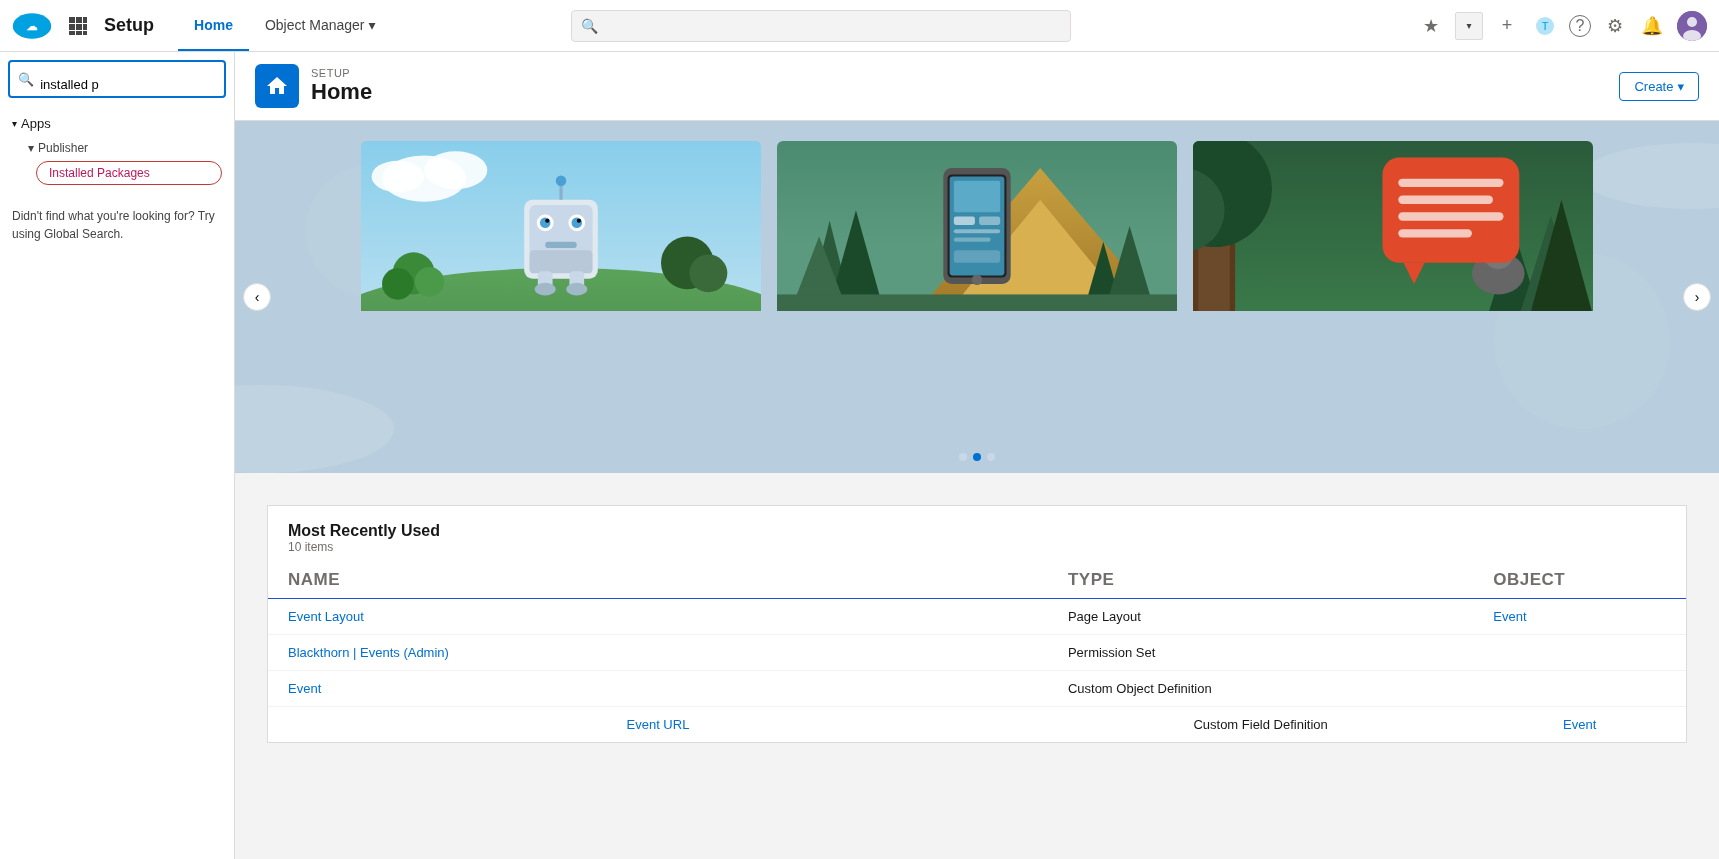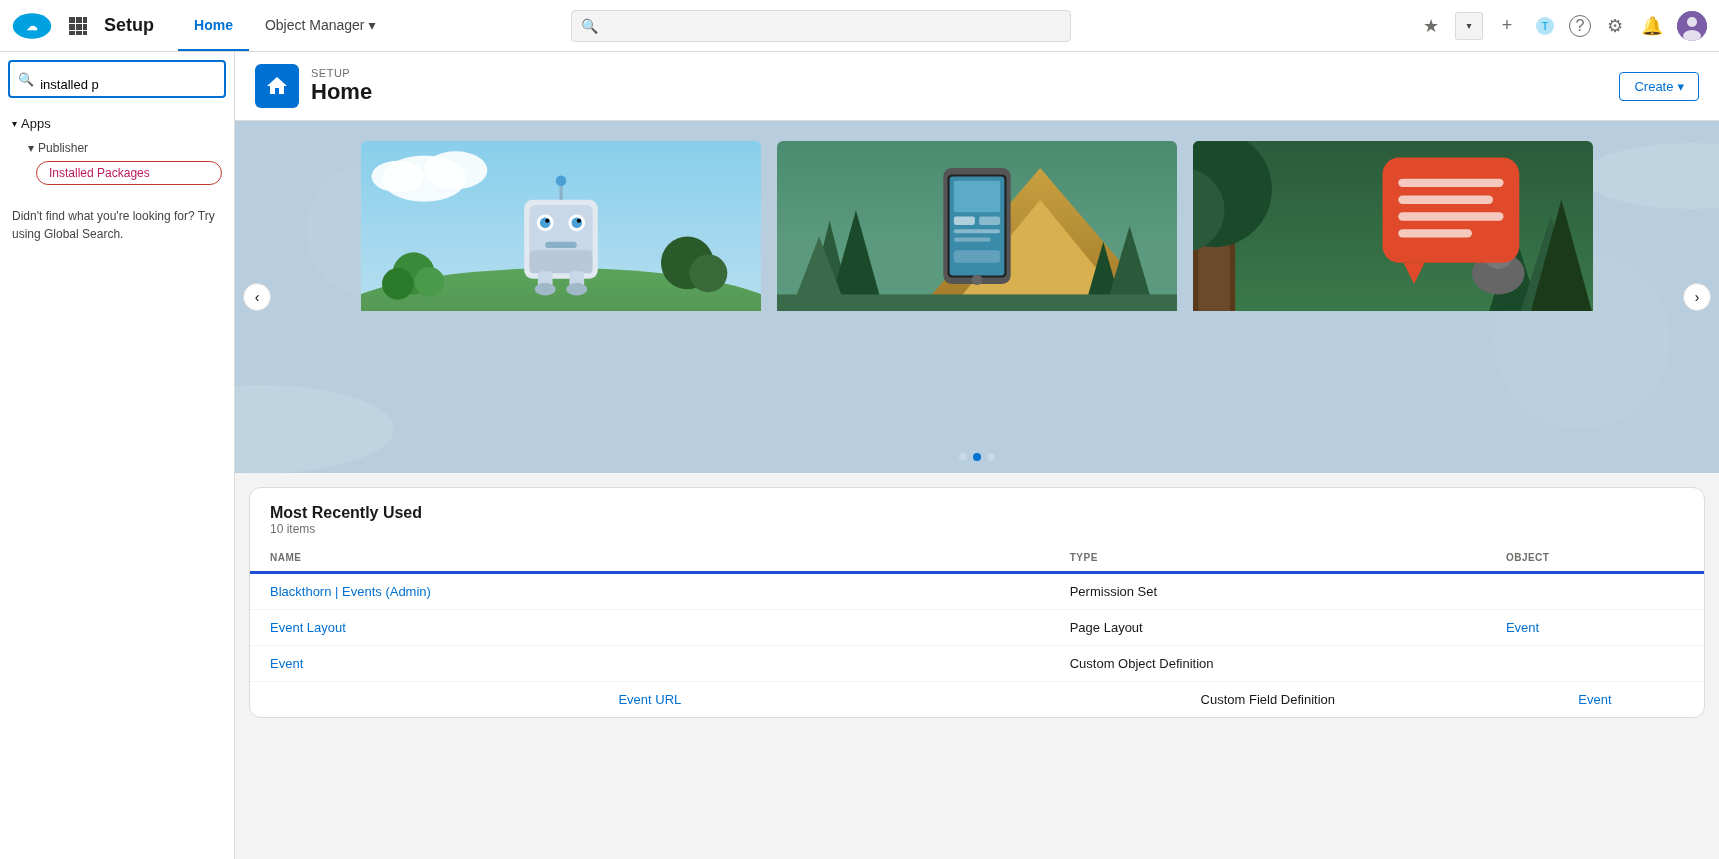--- a/index.html
+++ b/index.html
@@ -114,28 +114,28 @@
     .dot.active { background: #0070d2; }
 
     
     .card-img-einstein {
       background: linear-gradient(180deg, #87ceeb 0%, #a8d5a2 60%, #7ec8a0 100%);
       width: 100%; height: 100%; display: flex; align-items: flex-end; justify-content: center;
       position: relative; overflow: hidden;
     }
 
     
-    .mru-section { background: #fff; margin: 14px; border-radius: 12px; border: 1px solid #dddbda; }
+    .mru-section { background: #fff; margin: 32px; border-radius: 0; border: 1px solid #dddbda; }
     .mru-header { padding: 16px 20px 8px; }
     .mru-title { font-size: 16px; font-weight: 700; }
     .mru-count { font-size: 12px; color: #706e6b; }
     .mru-table { width: 100%; border-collapse: collapse; }
     .mru-table th {
-      text-align: left; padding: 8px 20px; font-size: 10px; color: #706e6b; font-weight: 600;
-      text-transform: uppercase; letter-spacing: 0.5px; border-bottom: 3px solid #1d4ed8;
+      text-align: left; padding: 8px 20px; font-size: 17px; color: #706e6b; font-weight: 600;
+      text-transform: uppercase; letter-spacing: 0.5px; border-bottom: 1px solid #1d4ed8;
     }
     .mru-table td { padding: 10px 20px; border-bottom: 1px solid #f3f3f3; font-size: 13px; }
     .mru-table tr:last-child td { border-bottom: none; text-align: center; }
     .mru-link { color: #0070d2; text-decoration: none; cursor: pointer; }
     .col-name { width: 55%; }
     .col-type { width: 30%; }
     .col-object { width: 15%; }
 
     
     .cloud-bg { position: absolute; top: 0; left: 0; width: 100%; height: 100%; overflow: hidden; pointer-events: none; }
@@ -453,28 +453,28 @@
       <table class="mru-table">
         <thead>
           <tr>
             <th class="col-name">NAME</th>
             <th class="col-type">TYPE</th>
             <th class="col-object">OBJECT</th>
           </tr>
         </thead>
         <tbody>
           <tr>
+            <td class="col-name"><a class="mru-link">Event Layout</a></td>
+            <td class="col-type">Page Layout</td>
+            <td class="col-object"><a class="mru-link">Event</a></td>
+          </tr>
+          <tr>
             <td class="col-name"><a class="mru-link">Blackthorn | Events (Admin)</a></td>
             <td class="col-type">Permission Set</td>
             <td class="col-object"></td>
-          </tr>
-          <tr>
-            <td class="col-name"><a class="mru-link">Event Layout</a></td>
-            <td class="col-type">Page Layout</td>
-            <td class="col-object"><a class="mru-link">Event</a></td>
           </tr>
           <tr>
             <td class="col-name"><a class="mru-link">Event</a></td>
             <td class="col-type">Custom Object Definition</td>
             <td class="col-object"></td>
           </tr>
           <tr>
             <td class="col-name"><a class="mru-link">Event URL</a></td>
             <td class="col-type">Custom Field Definition</td>
             <td class="col-object"><a class="mru-link">Event</a></td>

